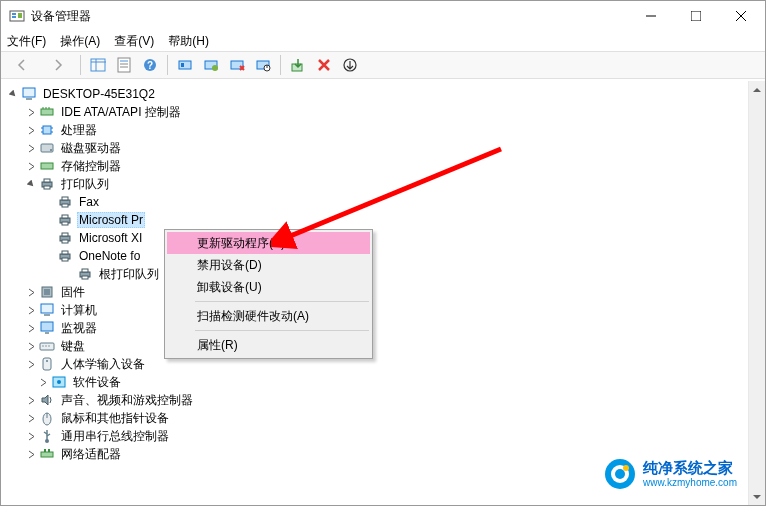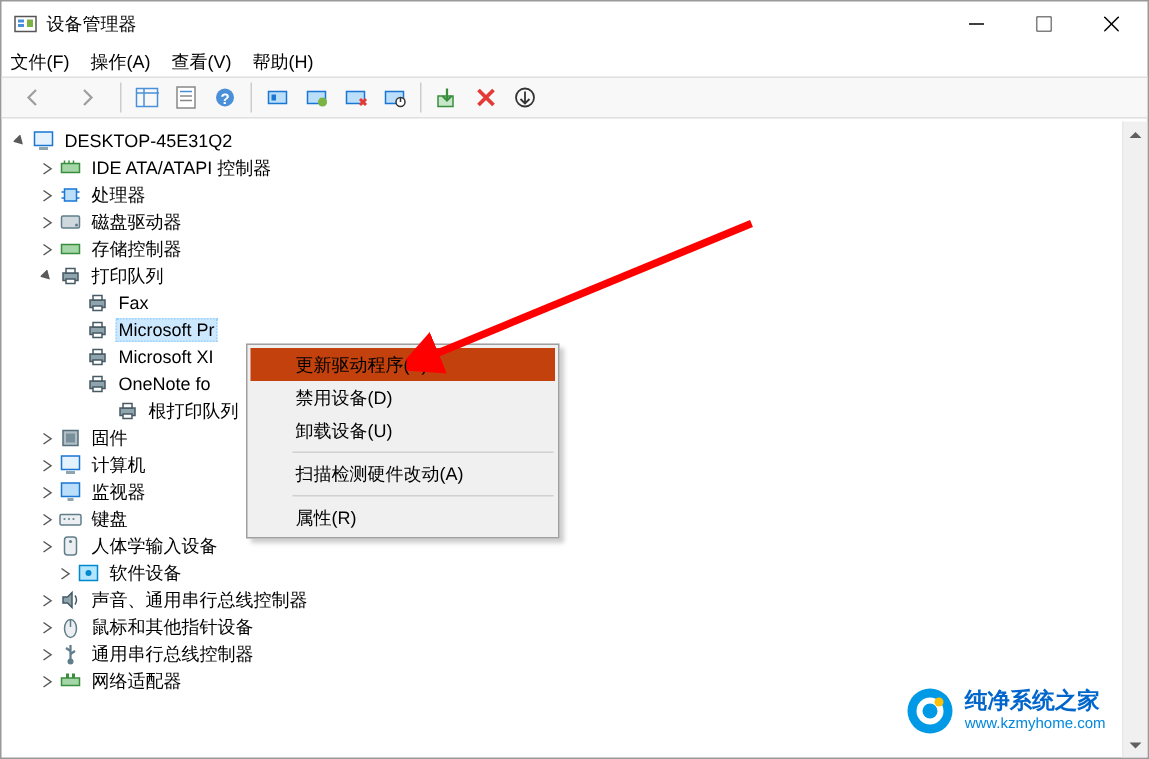--- a/index.html
+++ b/index.html
@@ -26,21 +26,21 @@
 .tree-row { height: 18px; display: flex; align-items: center; white-space: nowrap; }
 .expander { width: 12px; height: 12px; display: flex; align-items: center; justify-content: center; margin-right: 2px; }
 .expander svg { width: 9px; height: 9px; }
 .tree-icon { width: 16px; height: 16px; margin-right: 4px; display: flex; align-items: center; justify-content: center; }
 .tree-icon svg { width: 16px; height: 16px; }
 .tree-label { padding: 0 2px; }
 .tree-label.selected { background: #cce8ff; border: 1px dotted #99d1ff; padding: 0 1px; }
 
 .context-menu { position: absolute; left: 163px; top: 228px; width: 209px; background: #f0f0f0; border: 1px solid #a0a0a0; box-shadow: 3px 3px 3px rgba(0,0,0,0.2); font-size: 12px; padding: 2px; z-index: 10; }
 .cm-item { height: 22px; display: flex; align-items: center; padding-left: 30px; }
-.cm-item.hl { background: #c2410c; }
+.cm-item.hl { background: #f9a8d4; }
 .cm-sep { height: 1px; background: #d0d0d0; margin: 3px 1px 3px 28px; }
 
 .arrow-overlay { position: absolute; z-index: 20; pointer-events: none; }
 
 .scrollbar-v { position: absolute; right: 0; top: 80px; bottom: 0; width: 17px; background: #f0f0f0; border-left: 1px solid #e8e8e8; }
 .sb-btn { height: 17px; display: flex; align-items: center; justify-content: center; }
 .sb-track { position: absolute; top: 17px; bottom: 17px; left: 0; right: 0; }
 .sb-btn svg { width: 8px; height: 8px; fill: #606060; }
 
 .watermark { position: absolute; right: 28px; bottom: 14px; display: flex; align-items: center; gap: 6px; z-index: 5; }
@@ -422,21 +422,21 @@
         <svg viewBox="0 0 9 9">
           <path d="M2 1 L7 4.5 L2 8" fill="none" stroke="#595959"></path>
         </svg>
       </span>
     <span class="tree-icon">
         <svg viewBox="0 0 16 16">
           <path d="M3 6 L6 6 L9 3 L9 13 L6 10 L3 10 Z" fill="#90a4ae" stroke="#455a64"></path>
           <path d="M11 5 Q13 8 11 11" fill="none" stroke="#455a64"></path>
         </svg>
       </span>
-    <span class="tree-label">声音、通用串行总线控制器</span>
+    <span class="tree-label">声音、视频和游戏控制器</span>
   </div>
 
   <div class="tree-row" style="padding-left:24px">
     <span class="expander">
         <svg viewBox="0 0 9 9">
           <path d="M2 1 L7 4.5 L2 8" fill="none" stroke="#595959"></path>
         </svg>
       </span>
     <span class="tree-icon">
         <svg viewBox="0 0 16 16">

